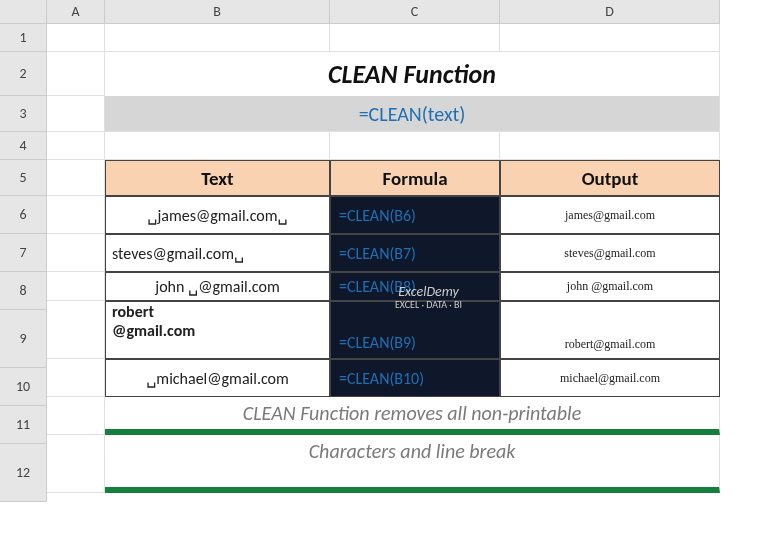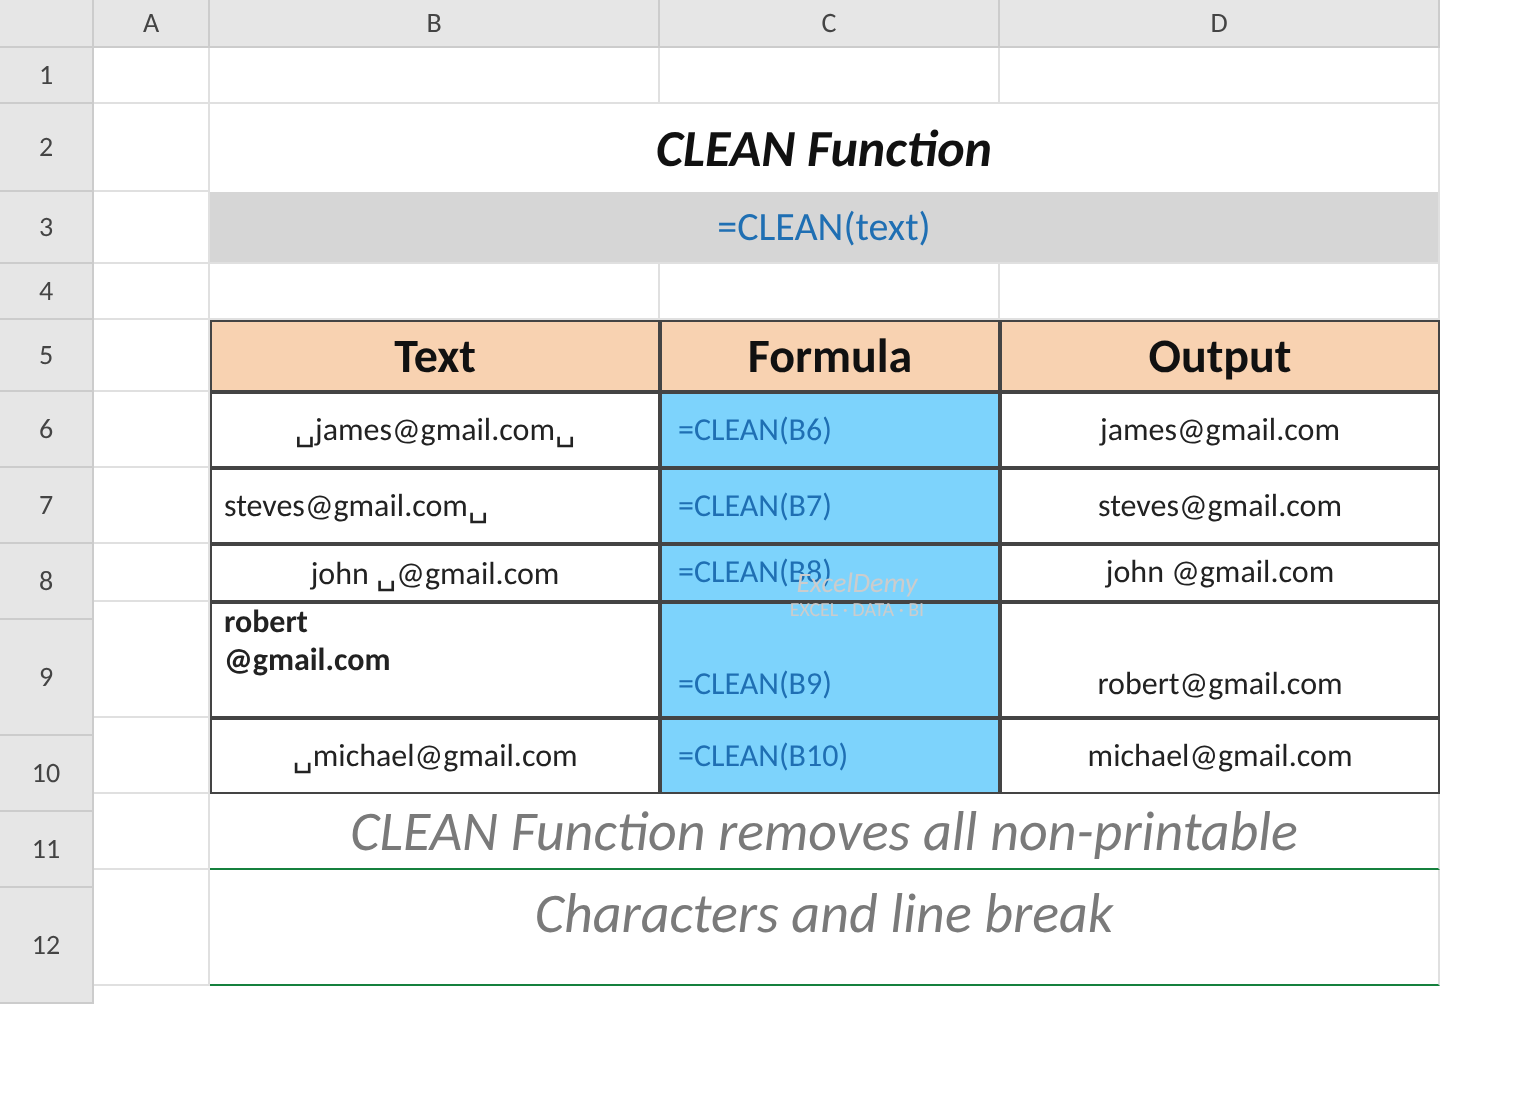--- a/index.html
+++ b/index.html
@@ -88,52 +88,53 @@
   }
   .formula-syntax {
     background: #d6d6d6;
     color: #1f6fb3;
     font-size: 20px;
     justify-content: center;
   }
   .table-header {
     background: #f8d2b1;
     font-weight: bold;
-    font-size: 24px;
+    font-size: 19px;
     color: #111;
     justify-content: center;
     border: 1px solid #444 !important;
   }
   .data-txt {
     border: 1px solid #444 !important;
     font-size: 16px;
     color: #222;
     justify-content: center;
   }
   .data-txt.left { justify-content: flex-start; }
   .data-formula {
-    background: #7dd3fc;
+    background: #0f172a;
     border: 1px solid #444 !important;
     color: #1f6fb3;
     font-size: 16px;
     padding-left: 8px;
   }
   .data-out {
     border: 1px solid #444 !important;
-    font-size: 16px;
+    font-size: 12px;
     color: #222;
     justify-content: center;
+    font-family: Liberation Serif, serif;
   }
   .footnote {
     font-style: italic;
-    font-size: 28px;
+    font-size: 20px;
     color: #7a7a7a;
     justify-content: center;
     border-right: 1px solid #e0e0e0;
-    border-bottom: 1px solid #15803d;
+    border-bottom: 6px solid #15803d;
   }
   .multiline { flex-direction: column; align-items: flex-start; justify-content: center; line-height: 1.2; font-weight: bold; }
   .watermark {
     position: absolute;
     left: 50%; top: 50%;
     transform: translate(-50%, 10px);
     font-size: 10px;
     color: #ccc;
     text-align: center;
     line-height: 1.1;

